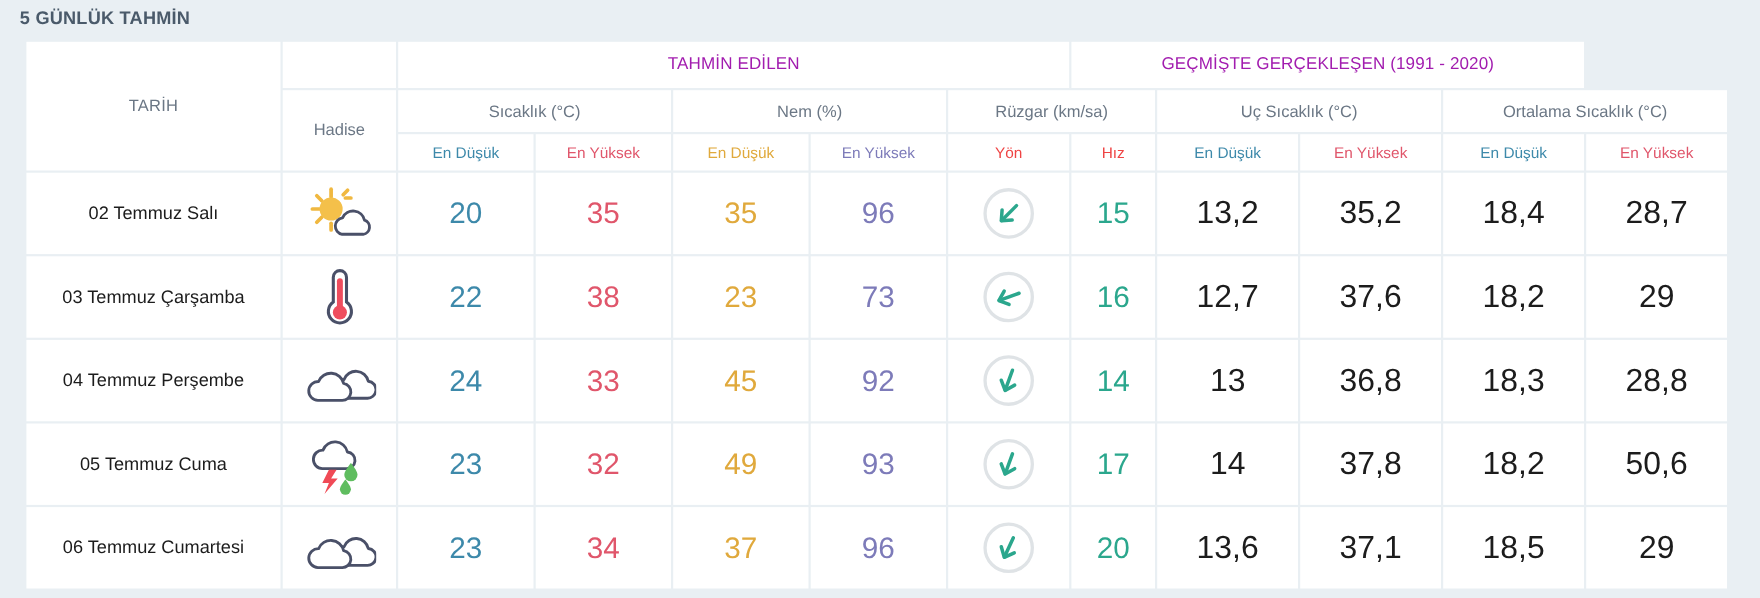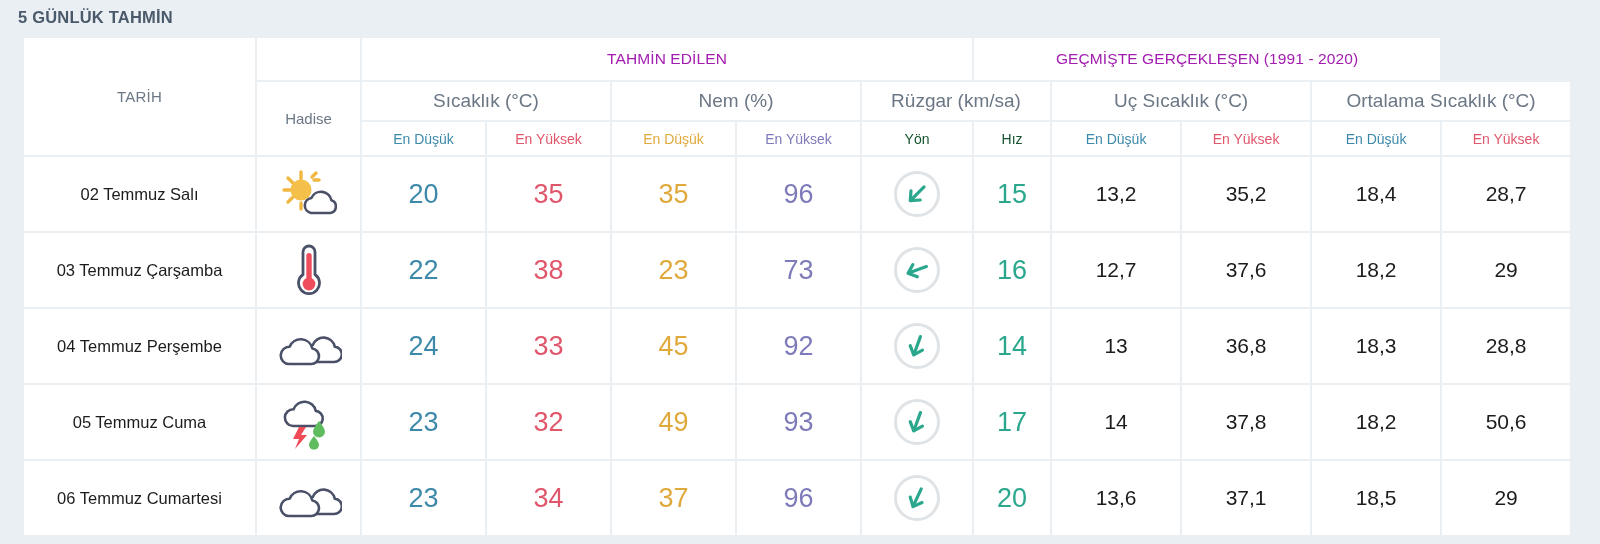--- a/index.html
+++ b/index.html
@@ -45,21 +45,21 @@
   th.g1 {
     height: 42px;
     font-size: 15.5px;
     color: #a21caf;
     letter-spacing: 0.1px;
   }
   th.blank { background: #e9eff3; }
   
   th.g2 {
     height: 38px;
-    font-size: 19px;
+    font-size: 15px;
     color: #6b7785;
   }
   
   th.g3 {
     height: 33px;
     font-size: 14px;
   }
   th.tarih {
     font-size: 15px;
     color: #6b7785;
@@ -68,35 +68,35 @@
   th.hadise {
     font-size: 15px;
     color: #6b7785;
   }
   
   .c-blue   { color: #3d89aa; }
   .c-red    { color: #e0566b; }
   .c-amber  { color: #e0a93c; }
   .c-purple { color: #7d7bb9; }
   .c-teal   { color: #2ba78d; margin-top: 32px; }
-  .c-dark   { color: #14532d; }
+  .c-dark   { color: #ef4444; }
 
   td.row {
     height: 74px;
   }
   td.date {
     font-size: 16.5px;
     color: #1c1c1c;
     margin-top: 12px;
   }
   td.val {
     font-size: 27px;
   }
   td.val-sm {
-    font-size: 21px;
+    font-size: 29px;
     color: #1c1c1c;
   }
   td.icon-cell { padding: 0; }
 
   .wind-circle {
     width: 46px; height: 46px;
     border: 3px solid #dfe3e6;
     border-radius: 50%;
     display: inline-flex;
     align-items: center;

